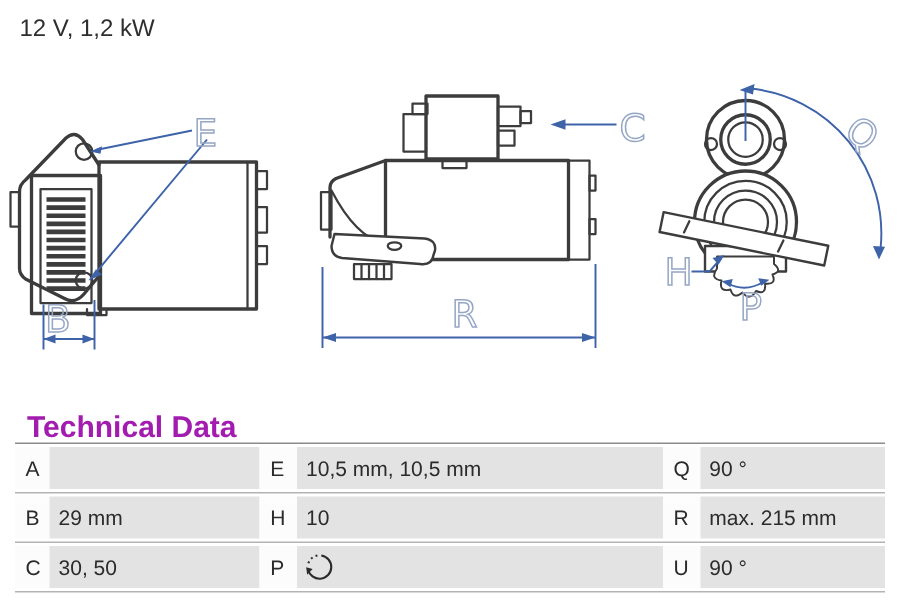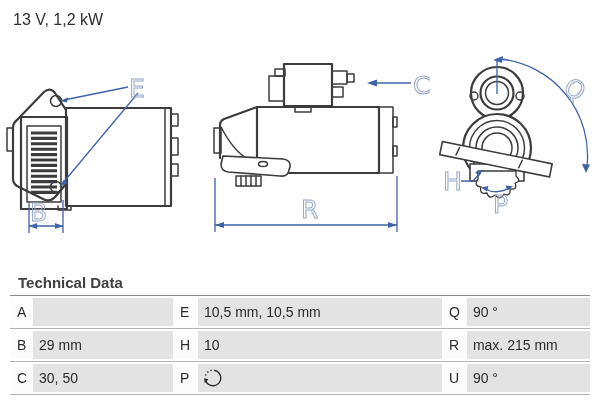--- a/index.html
+++ b/index.html
@@ -9,39 +9,39 @@
   svg.drawing{position:absolute;left:0;top:0;width:600px;height:265px;display:block;}
   svg.drawing .dk{fill:none;stroke:var(--line-dark,#3c3c3c);stroke-width:1.5;stroke-linejoin:round;stroke-linecap:round;}
   svg.drawing .dk2{fill:none;stroke:var(--line-dark,#3c3c3c);stroke-width:2.2;stroke-linejoin:round;stroke-linecap:round;}
   svg.drawing .dkf{fill:#fff;stroke:var(--line-dark,#3c3c3c);stroke-width:1.6;stroke-linejoin:round;}
   svg.drawing .stripe{stroke:var(--line-dark,#3c3c3c);stroke-width:3.1;}
   svg.drawing .bl{fill:none;stroke:var(--annotation-blue,#3e63a9);stroke-width:1.3;}
   svg.drawing .blf{fill:var(--annotation-blue,#3e63a9);stroke:none;}
   svg.drawing .dimletter{font-family:"DejaVu Sans",sans-serif;font-size:25px;
           fill:none;stroke:var(--label-blue,#96a7c6);stroke-width:1px;}
   .tech{position:absolute;left:0;top:270px;width:600px;}
-  .tech-heading{position:absolute;left:18px;top:4px;font-size:15px;font-weight:bold;color:#404040;}
+  .tech-heading{position:absolute;left:18px;top:4px;font-size:20px;font-weight:bold;color:#a21caf;}
   .tech-rule{position:absolute;left:10px;top:25px;width:580px;height:1px;background:var(--heading-rule,#8c8c8c);}
   .rows{position:absolute;left:10px;top:28px;width:580px;}
   .trow{display:flex;height:28px;font-size:14px;}
   .divider{height:1px;background:var(--divider,#b3b3b3);margin:2px 0;}
   .cl{background:var(--table-letter-bg,#fcfcfc);display:flex;align-items:center;box-sizing:border-box;padding-left:7px;}
   .cv{background:var(--table-value-bg,#e3e3e3);display:flex;align-items:center;box-sizing:border-box;padding-left:6px;}
   .w-l1{width:24px}.w-v1{width:148px}.w-l2{width:26px}.w-v2{width:258px}.w-l3{width:26px}.w-v3{width:130px}
   .roticon{display:block;}
   .roticon .arc{fill:none;stroke:#2b2b2b;stroke-width:1.4;}
   .roticon .dots{fill:none;stroke:#2b2b2b;stroke-width:1.4;stroke-dasharray:1.3 2.2;}
   .roticon .head{fill:#2b2b2b;}
 </style>
 </head>
 <body>
 
 <div class="canvas">
 
-  <div class="title">13 V, 1,2 kW</div>
+  <div class="title">12 V, 1,2 kW</div>
 
   <svg class="drawing" viewBox="0 0 600 265">
 
     <g>
       <path class="dk2" d="M66,110 L55,93 Q50,87 44,92 L17,120 Q13,123 13,128 L13,179 Q13,183 17,186 L43,199 Q50,203 56,196 L66,184"></path>
       <rect class="dk" x="7" y="128" width="6" height="23"></rect>
       <circle class="dk" cx="56" cy="101" r="5.5"></circle>
       <circle class="dk" cx="56" cy="187" r="5.5"></circle>
       <rect class="dk2" x="21" y="117" width="46" height="92"></rect>
       <rect class="dk" x="27" y="126" width="34" height="76"></rect>

